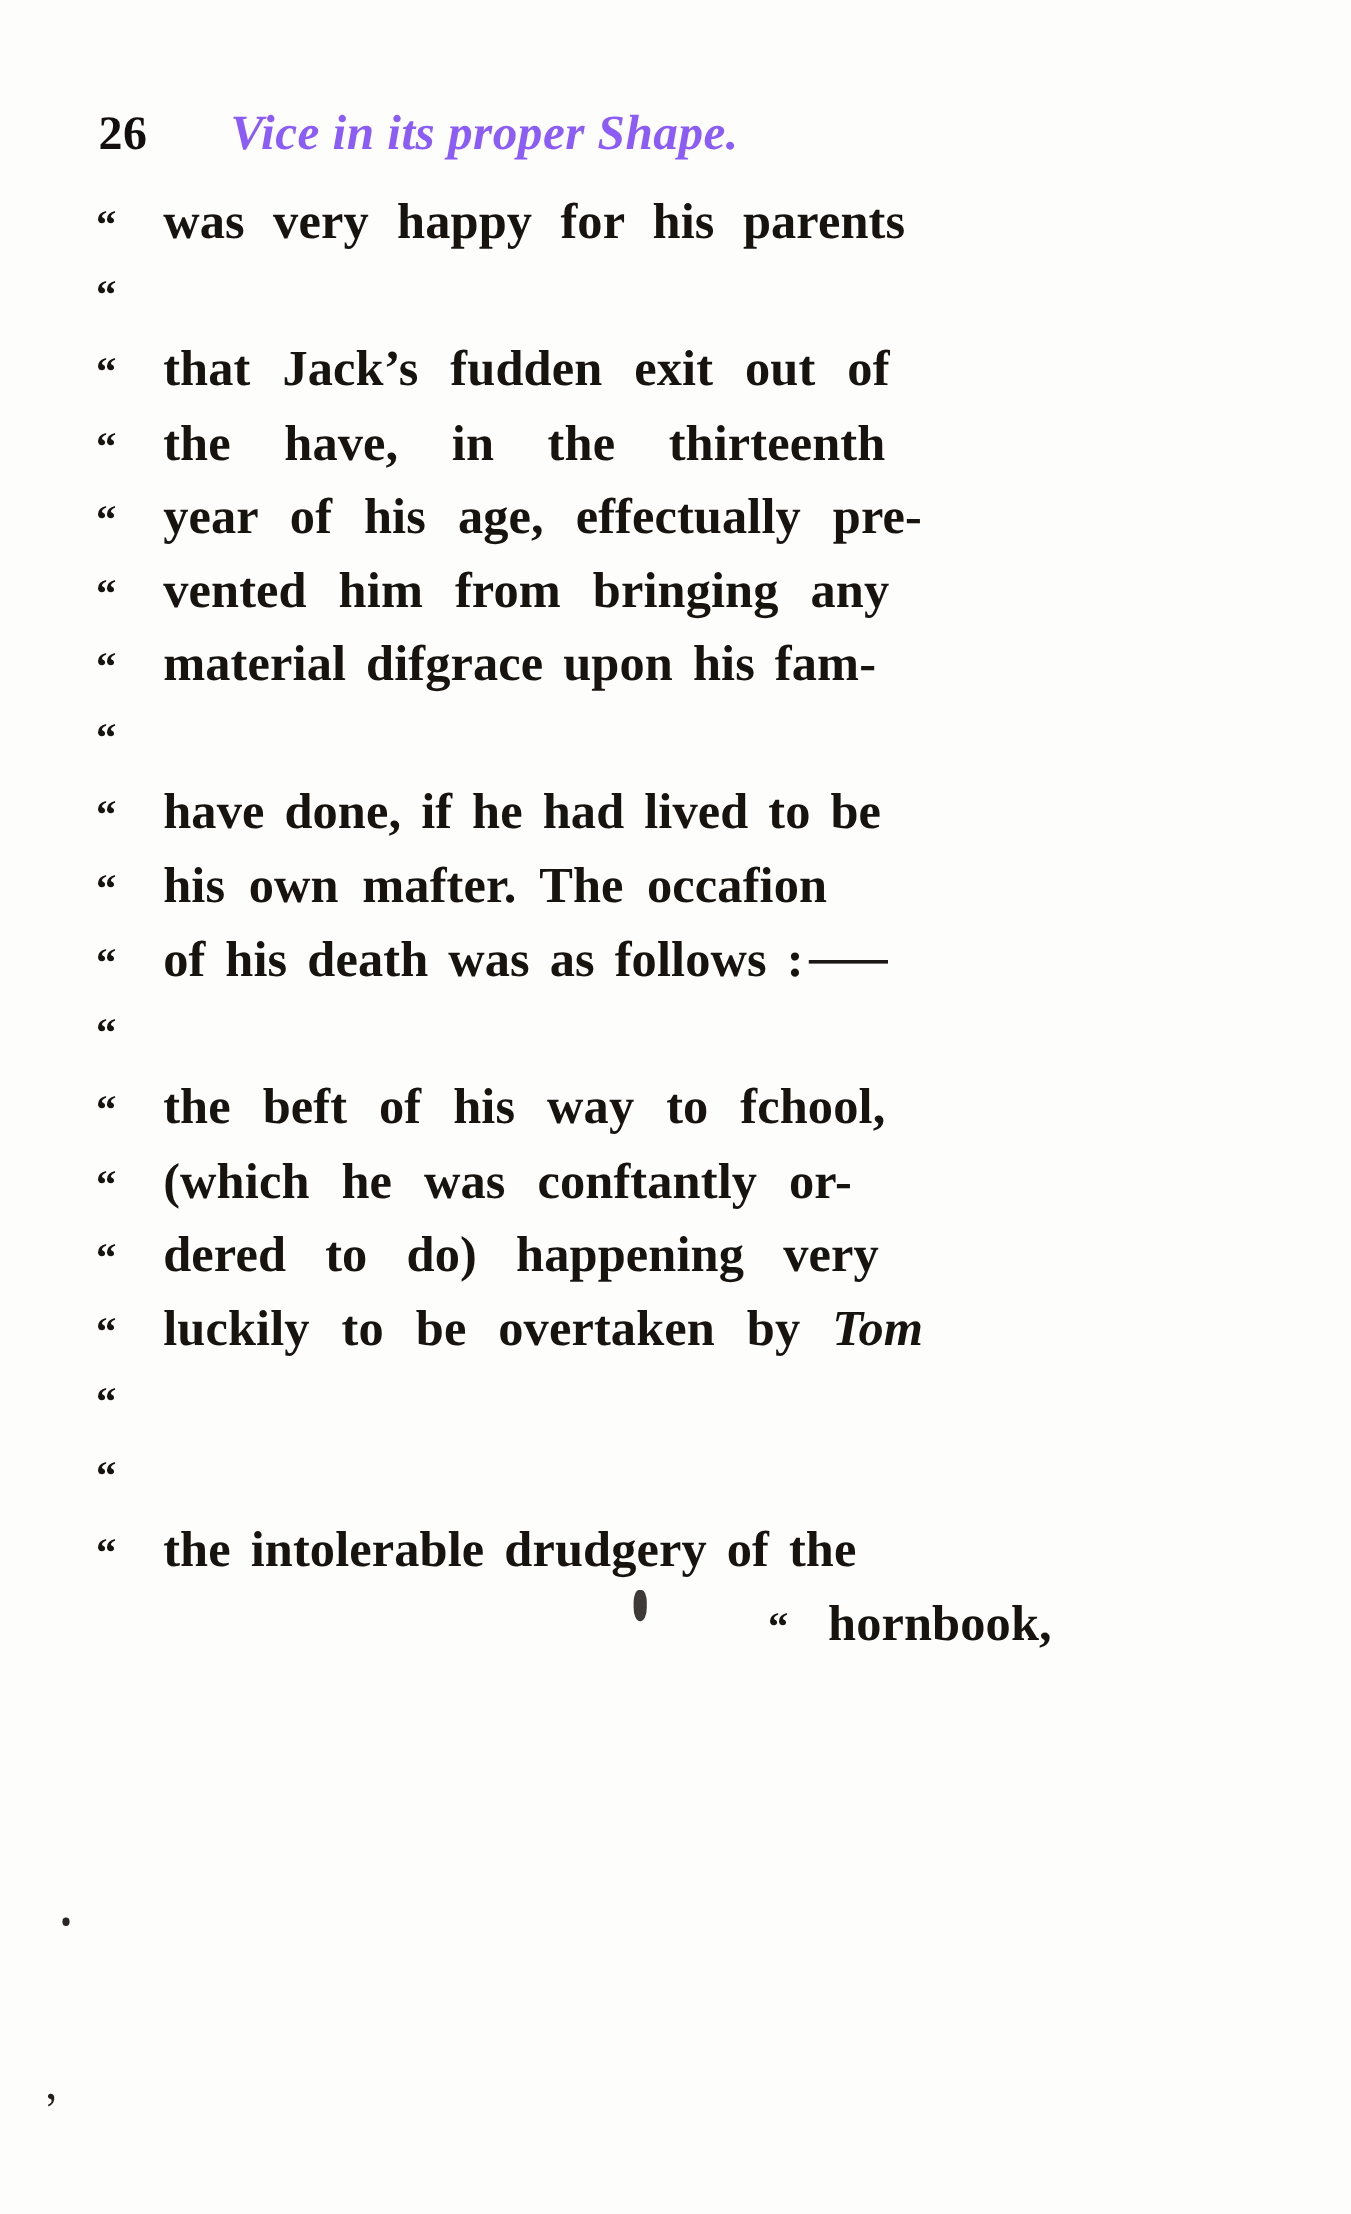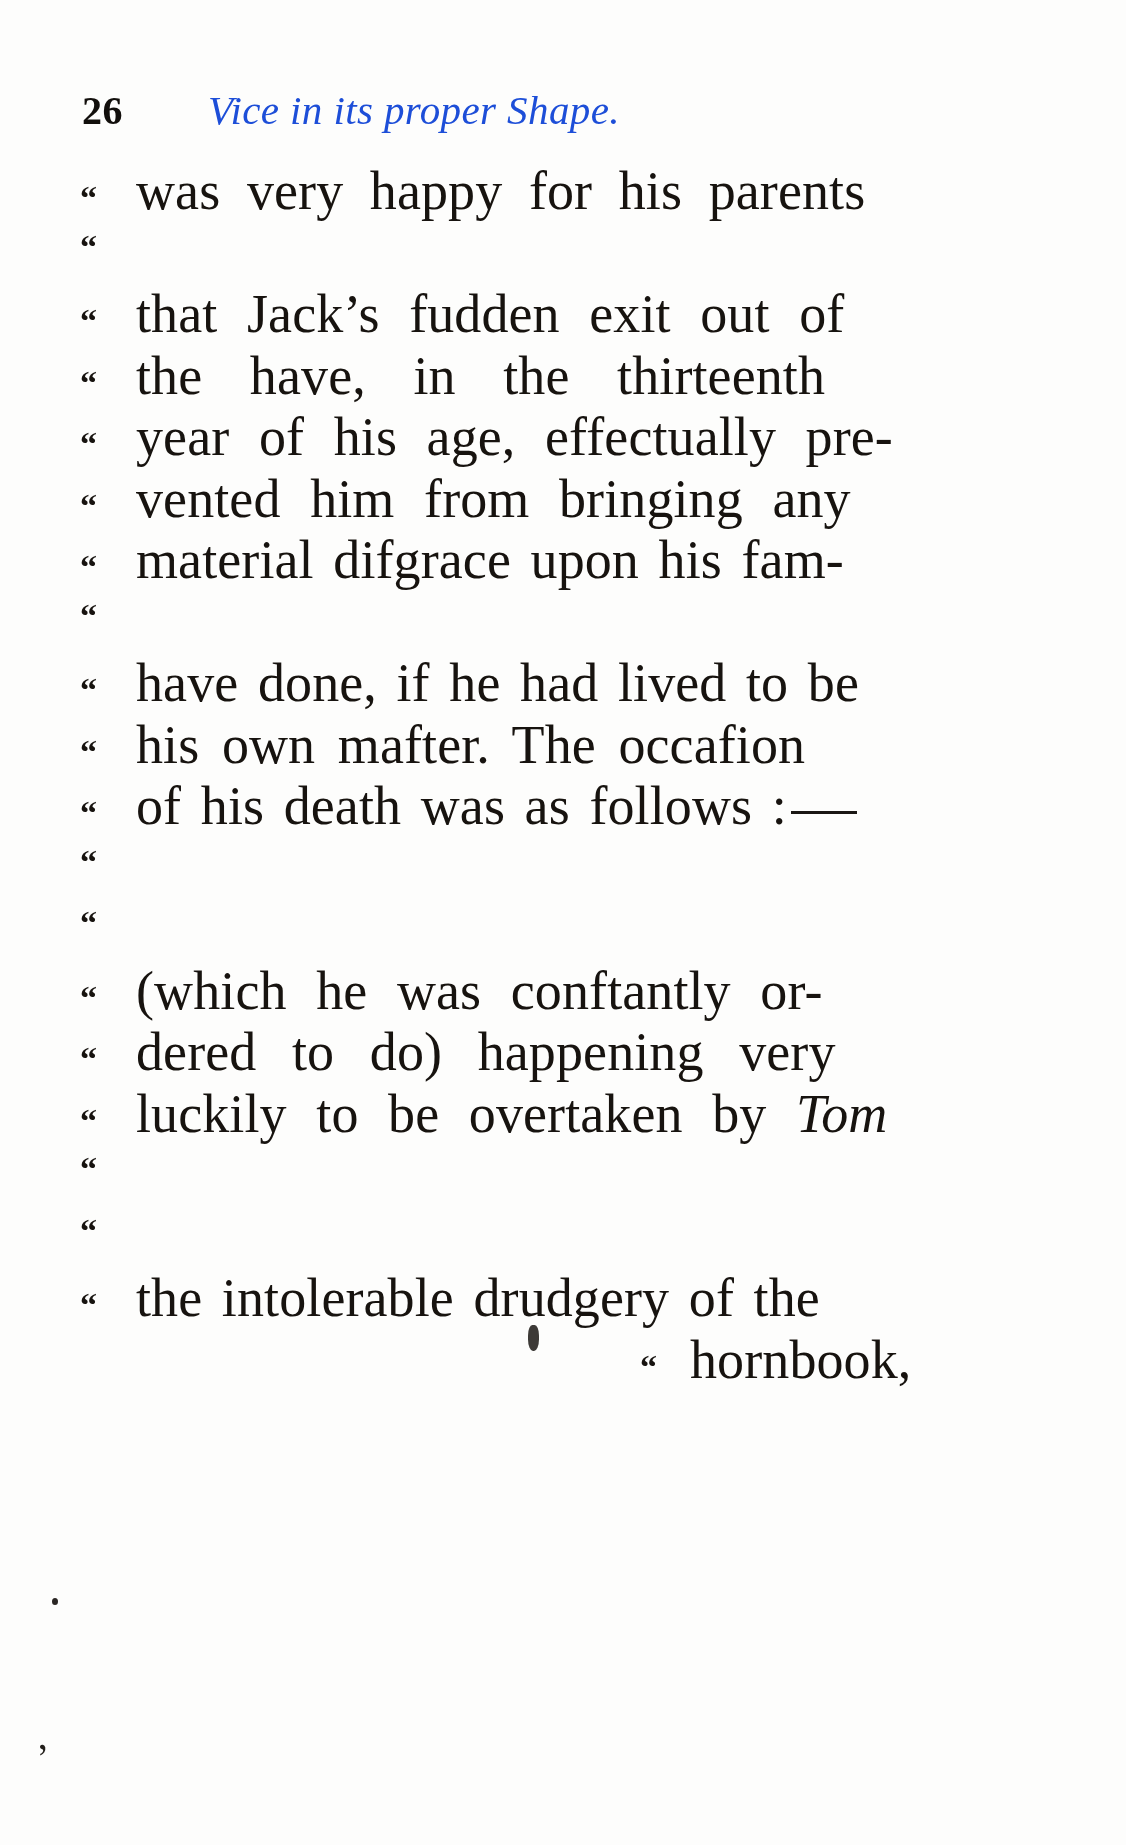--- a/index.html
+++ b/index.html
@@ -34,25 +34,24 @@
     font-size: 40px;
     font-weight: 700;
     letter-spacing: 0.5px;
     color: #120f0c;
     width: 110px;
   }
   .running-title {
     font-family: "Liberation Serif", serif;
     font-style: italic;
     font-size: 41px;
-    font-weight: 400;
+    font-weight: 700;
     letter-spacing: 0.4px;
-    color: #1d4ed8;
+    color: #8b5cf6;
     white-space: nowrap;
-    margin-left: 16px;
   }
   
   .body-block {
     margin-top: 6px;
     padding-left: 2px;
   }
   .line {
     display: flex;
     align-items: baseline;
     height: 61.5px;
@@ -65,24 +64,25 @@
     font-family: "Liberation Serif", serif;
     font-size: 34px;
     font-weight: 700;
     color: #17130f;
     letter-spacing: -1px;
     padding-top: 2px;
   }
   .text {
     display: block;
     font-family: "Liberation Serif", serif;
-    font-size: 54px;
+    font-size: 42px;
     line-height: 1;
     color: #17130f;
     letter-spacing: 0.1px;
+    font-weight: bold;
   }
   
   .text.j1 { word-spacing: 13px; }
   .text.j2 { word-spacing: 9px; }
   .text.j3 { word-spacing: 22px; }
   .text.j4 { word-spacing: 34px; }
   .text.j5 { word-spacing: 6px; }
   .text.j6 { word-spacing: 16px; }
   .text.tight { word-spacing: 0px; }
   .ital { font-style: italic; }
@@ -194,20 +194,21 @@
         <span class="text j5">of his death was as follows :</span>
         <span class="dash-rule"></span>
       </div>
 
       <div class="line">
         <span class="qmark">“</span>
       </div>
 
       <div class="line">
         <span class="qmark">“</span>
+        <span class="text j6">the beft of his way to fchool,</span>
       </div>
 
       <div class="line">
         <span class="qmark">“</span>
         <span class="text j6">(which he was conftantly or-</span>
       </div>
 
       <div class="line">
         <span class="qmark">“</span>
         <span class="text j3">dered to do) happening very</span>

